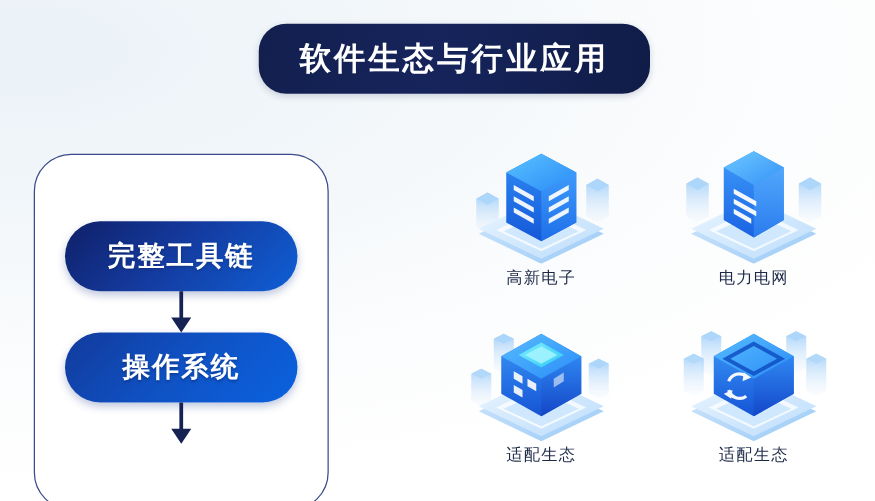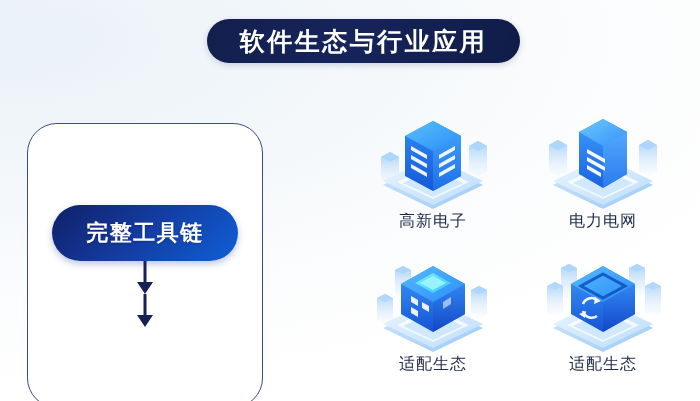--- a/index.html
+++ b/index.html
@@ -21,21 +21,21 @@
       linear-gradient(135deg, #edf3f7 0%, #f8fafc 55%, #ffffff 100%);
     box-sizing: border-box;
   }
 
   
   .title-pill {
     position: absolute;
     left: 207px;
     top: 19px;
     width: 313px;
-    height: 44px;
+    height: 56px;
     border-radius: 22px;
     background: linear-gradient(100deg, #121f4e 0%, #16245c 45%, #101c47 100%);
     display: flex;
     align-items: center;
     justify-content: center;
     box-shadow: 0 2px 6px rgba(18,31,78,0.18);
   }
   .title-pill .title-text {
     color: #ffffff;
     font-size: 25px;
@@ -131,21 +131,21 @@
     flex-direction: column;
     align-items: center;
     justify-content: center;
   }
   .icon-art {
     width: 120px;
     height: 96px;
   }
   .icon-label {
     margin-top: 4px;
-    font-size: 16px;
+    font-size: 13px;
     color: #1d2a47;
     letter-spacing: 1px;
     line-height: 1;
     white-space: nowrap;
   }
 </style>
 </head>
 <body>
 
 <div class="slide">
@@ -159,20 +159,23 @@
 
       <div class="flow-pill pill-1">
         <span class="pill-text">完整工具链</span>
       </div>
 
       <div class="flow-arrow">
         <span class="stem"></span>
         <span class="head"></span>
       </div>
 
+      <div class="flow-pill pill-2">
+        <span class="pill-text">操作系统</span>
+      </div>
 
       <div class="flow-arrow">
         <span class="stem"></span>
         <span class="head"></span>
       </div>
 
 
     </div>
   </div>
 

